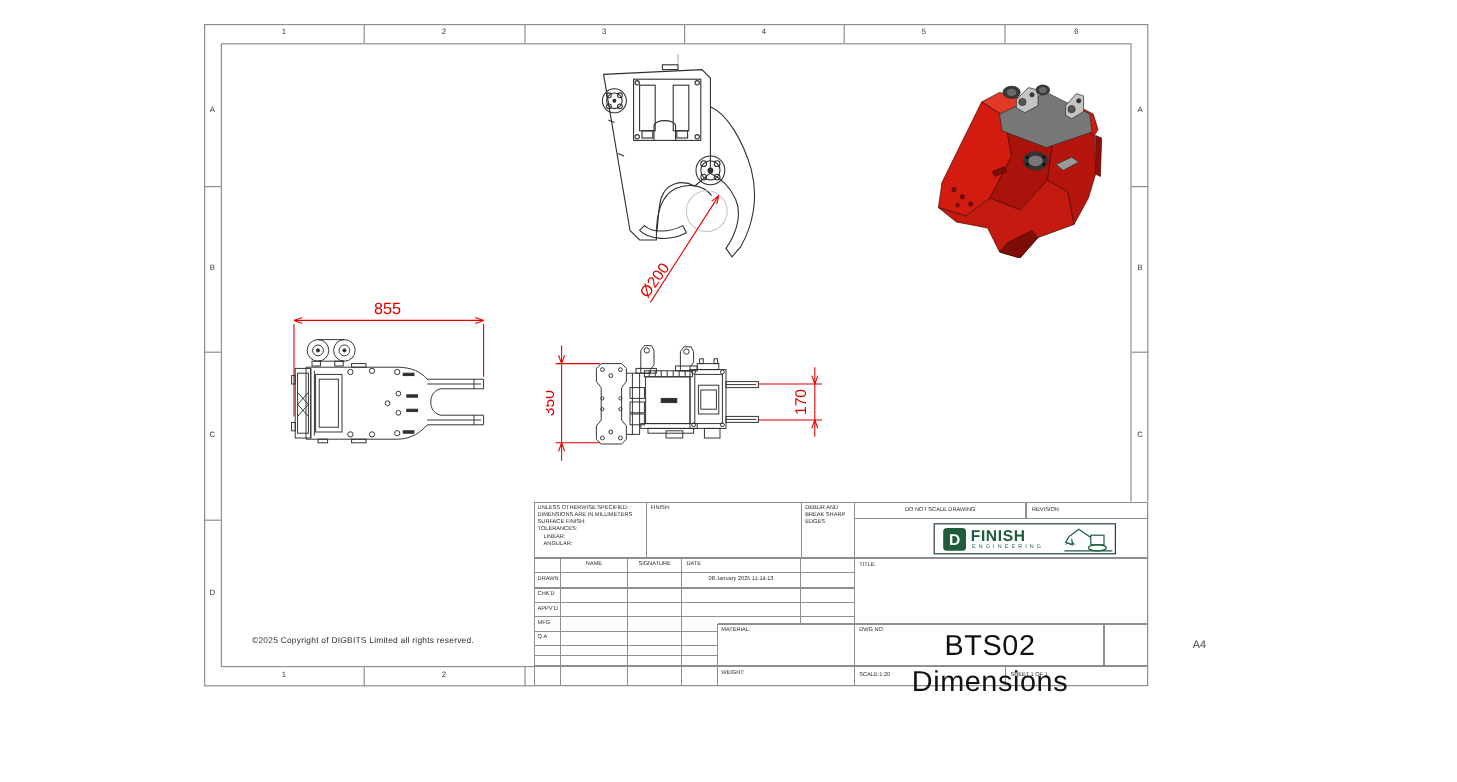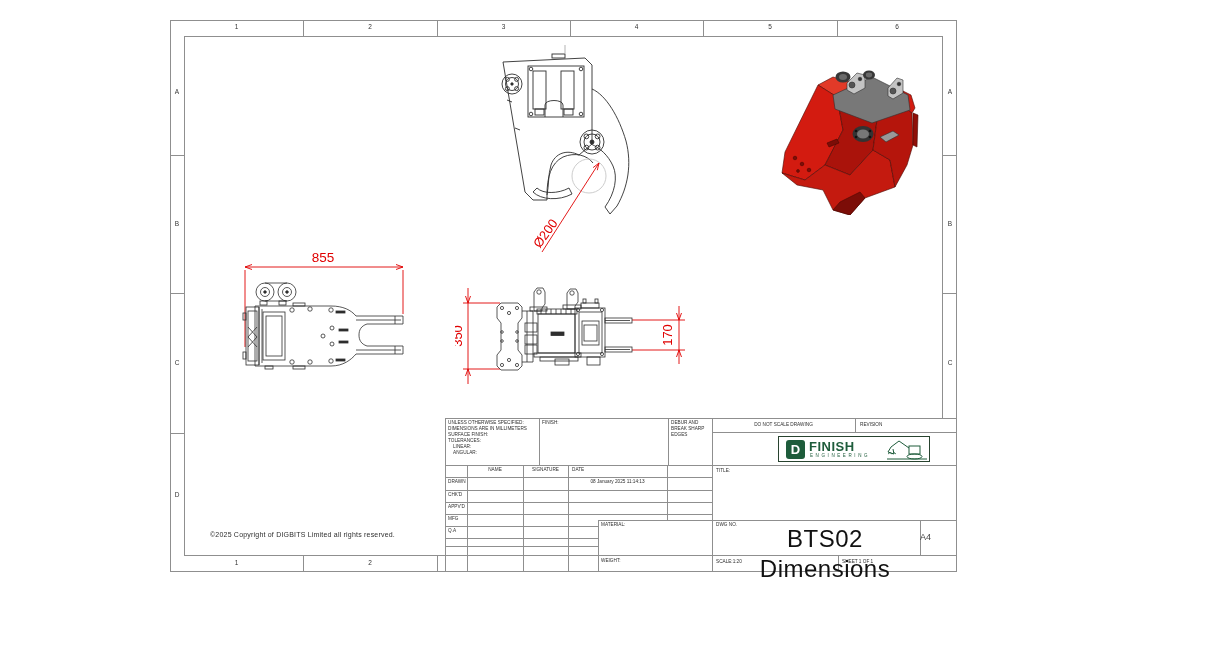--- a/index.html
+++ b/index.html
@@ -8,21 +8,21 @@
   .abs{position:absolute;}
   .frame{border:1px solid #8f8f8f;box-sizing:border-box;}
   .tickv{width:1px;background:#8f8f8f;}
   .tickh{height:1px;background:#8f8f8f;}
   .zone{font-size:6.5px;color:#333;text-align:center;}
   .tb-text{position:absolute;font-size:4.7px;line-height:6px;color:#2e2e2e;white-space:nowrap;}
   .tb-center{text-align:center;}
   .spec-line{white-space:nowrap;}
   .spec-line.ind{padding-left:5px;}
   .big-title{position:absolute;font-size:24px;letter-spacing:.5px;color:#111;text-align:center;line-height:30px;}
-  .a4cell{position:absolute;font-size:9px;color:#444;text-align:left;line-height:35px;}
+  .a4cell{position:absolute;font-size:9px;color:#444;text-align:right;line-height:35px;margin-left:48px;}
   .copyright{position:absolute;font-size:7px;color:#2e2e2e;letter-spacing:.2px;}
   .logo-box{position:absolute;border:1px solid #28432f;box-sizing:border-box;background:#fff;}
   .logo-mono{position:absolute;left:7px;top:3px;width:19px;height:19px;background:#1e5c3b;border-radius:3px;
              color:#fff;font-weight:bold;font-size:13px;line-height:19px;text-align:center;}
   .logo-brand{position:absolute;left:30px;top:2px;font-size:13px;font-weight:bold;color:#1e5c3b;letter-spacing:.5px;}
   .logo-sub{position:absolute;left:31px;top:16px;font-size:4.5px;color:#1e5c3b;letter-spacing:2.6px;}
   svg text{font-family:"Liberation Sans",sans-serif;}
 </style>
 </head>
 <body>

